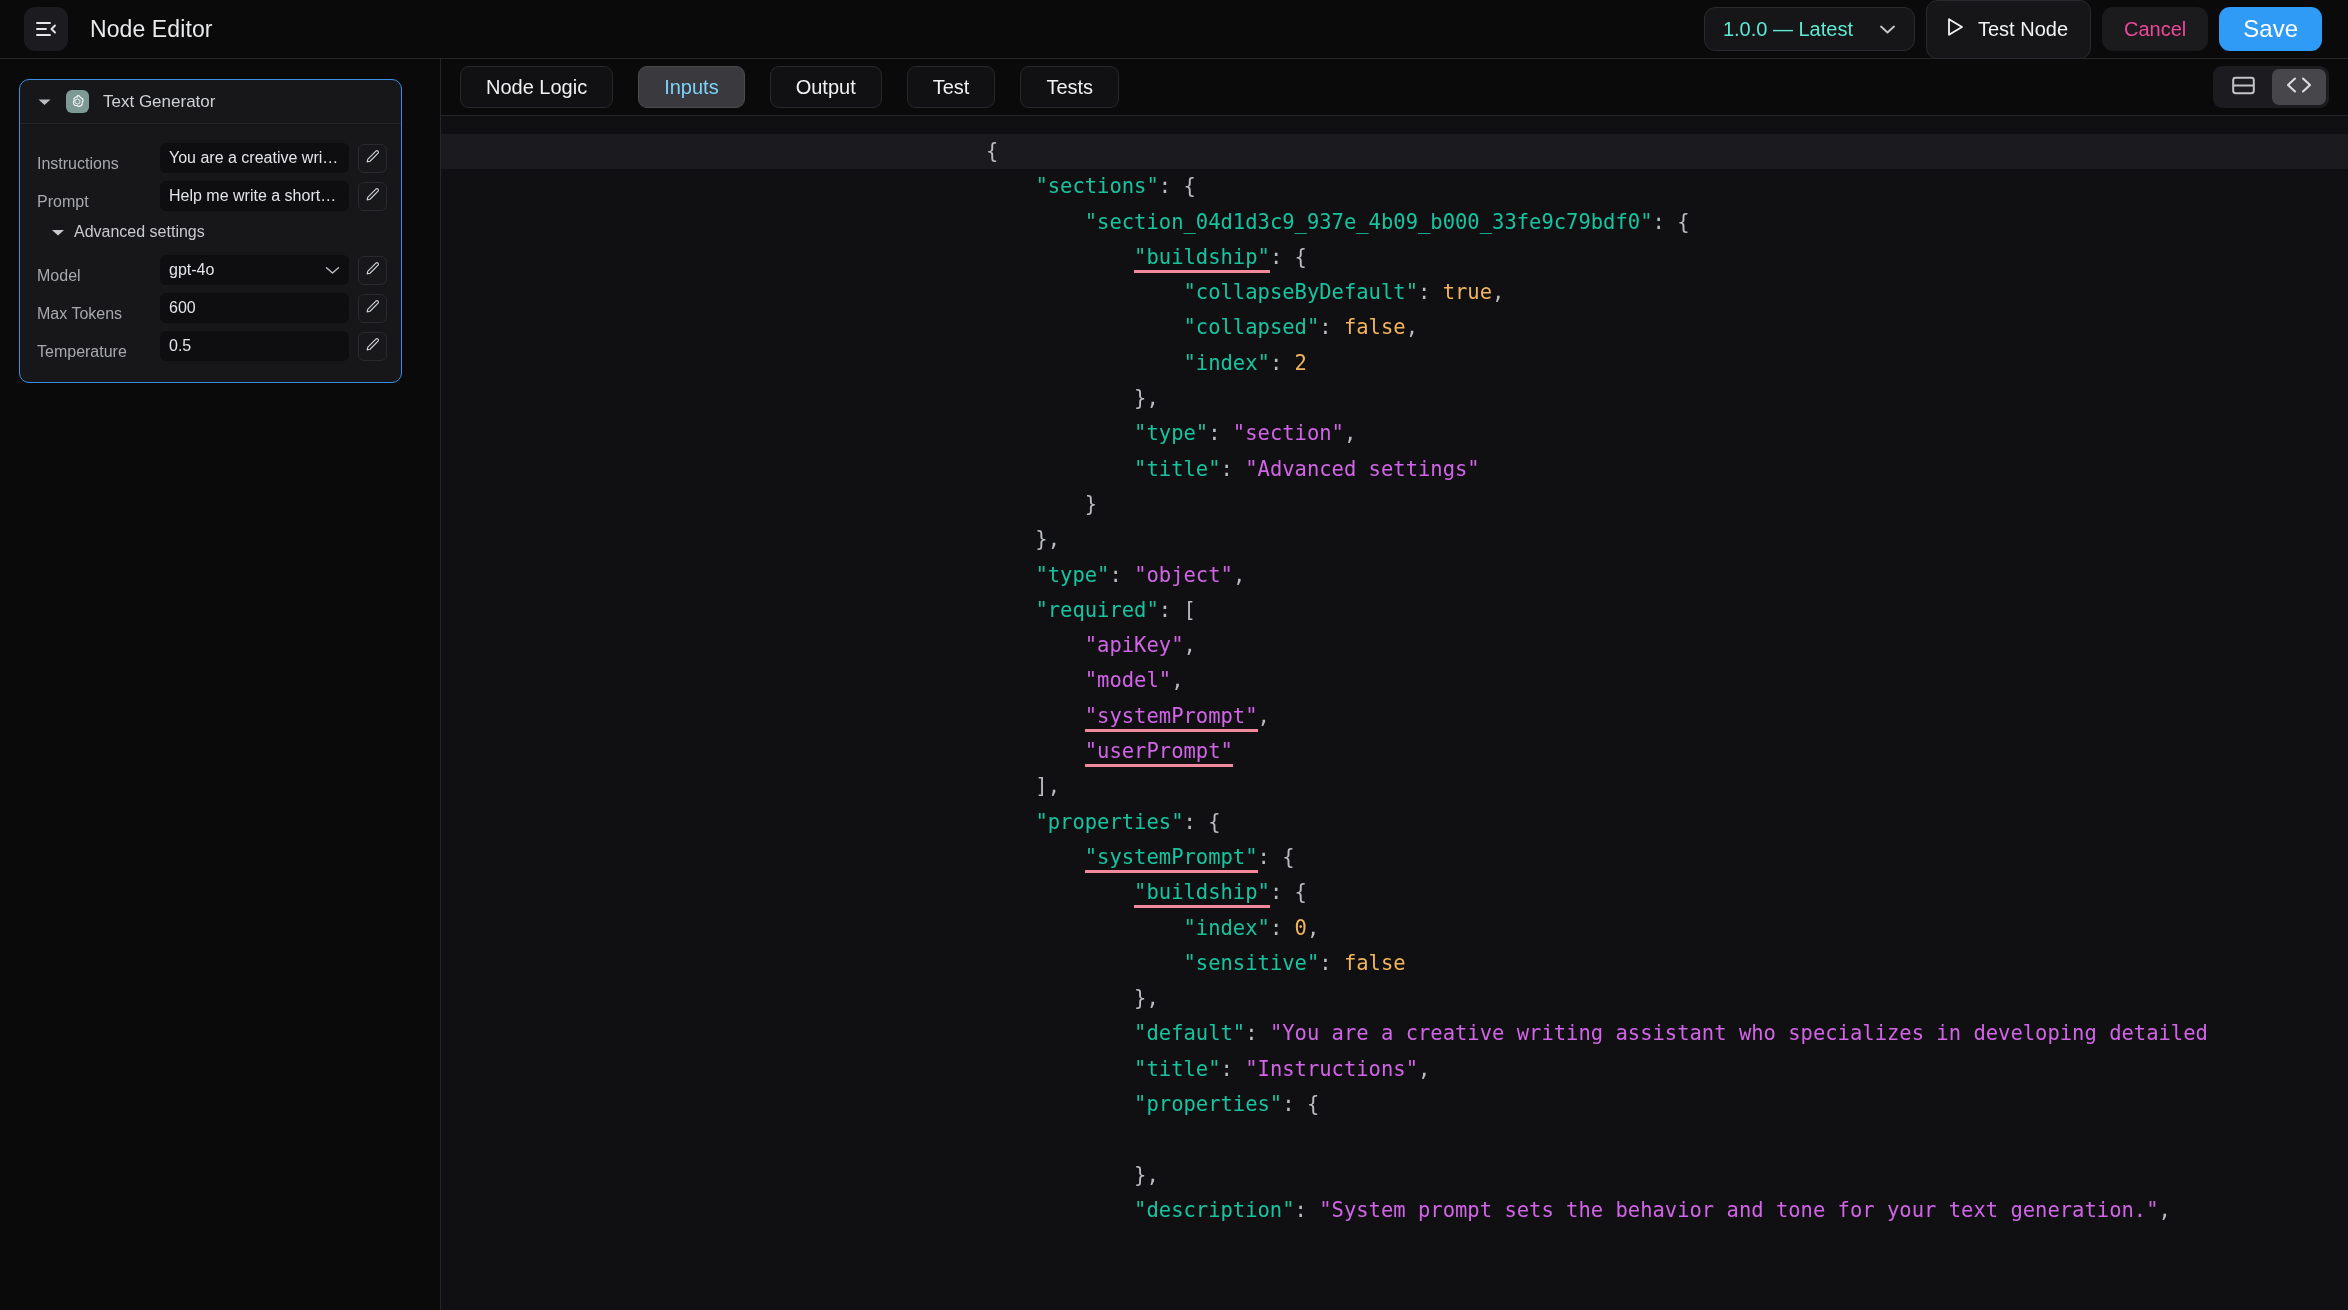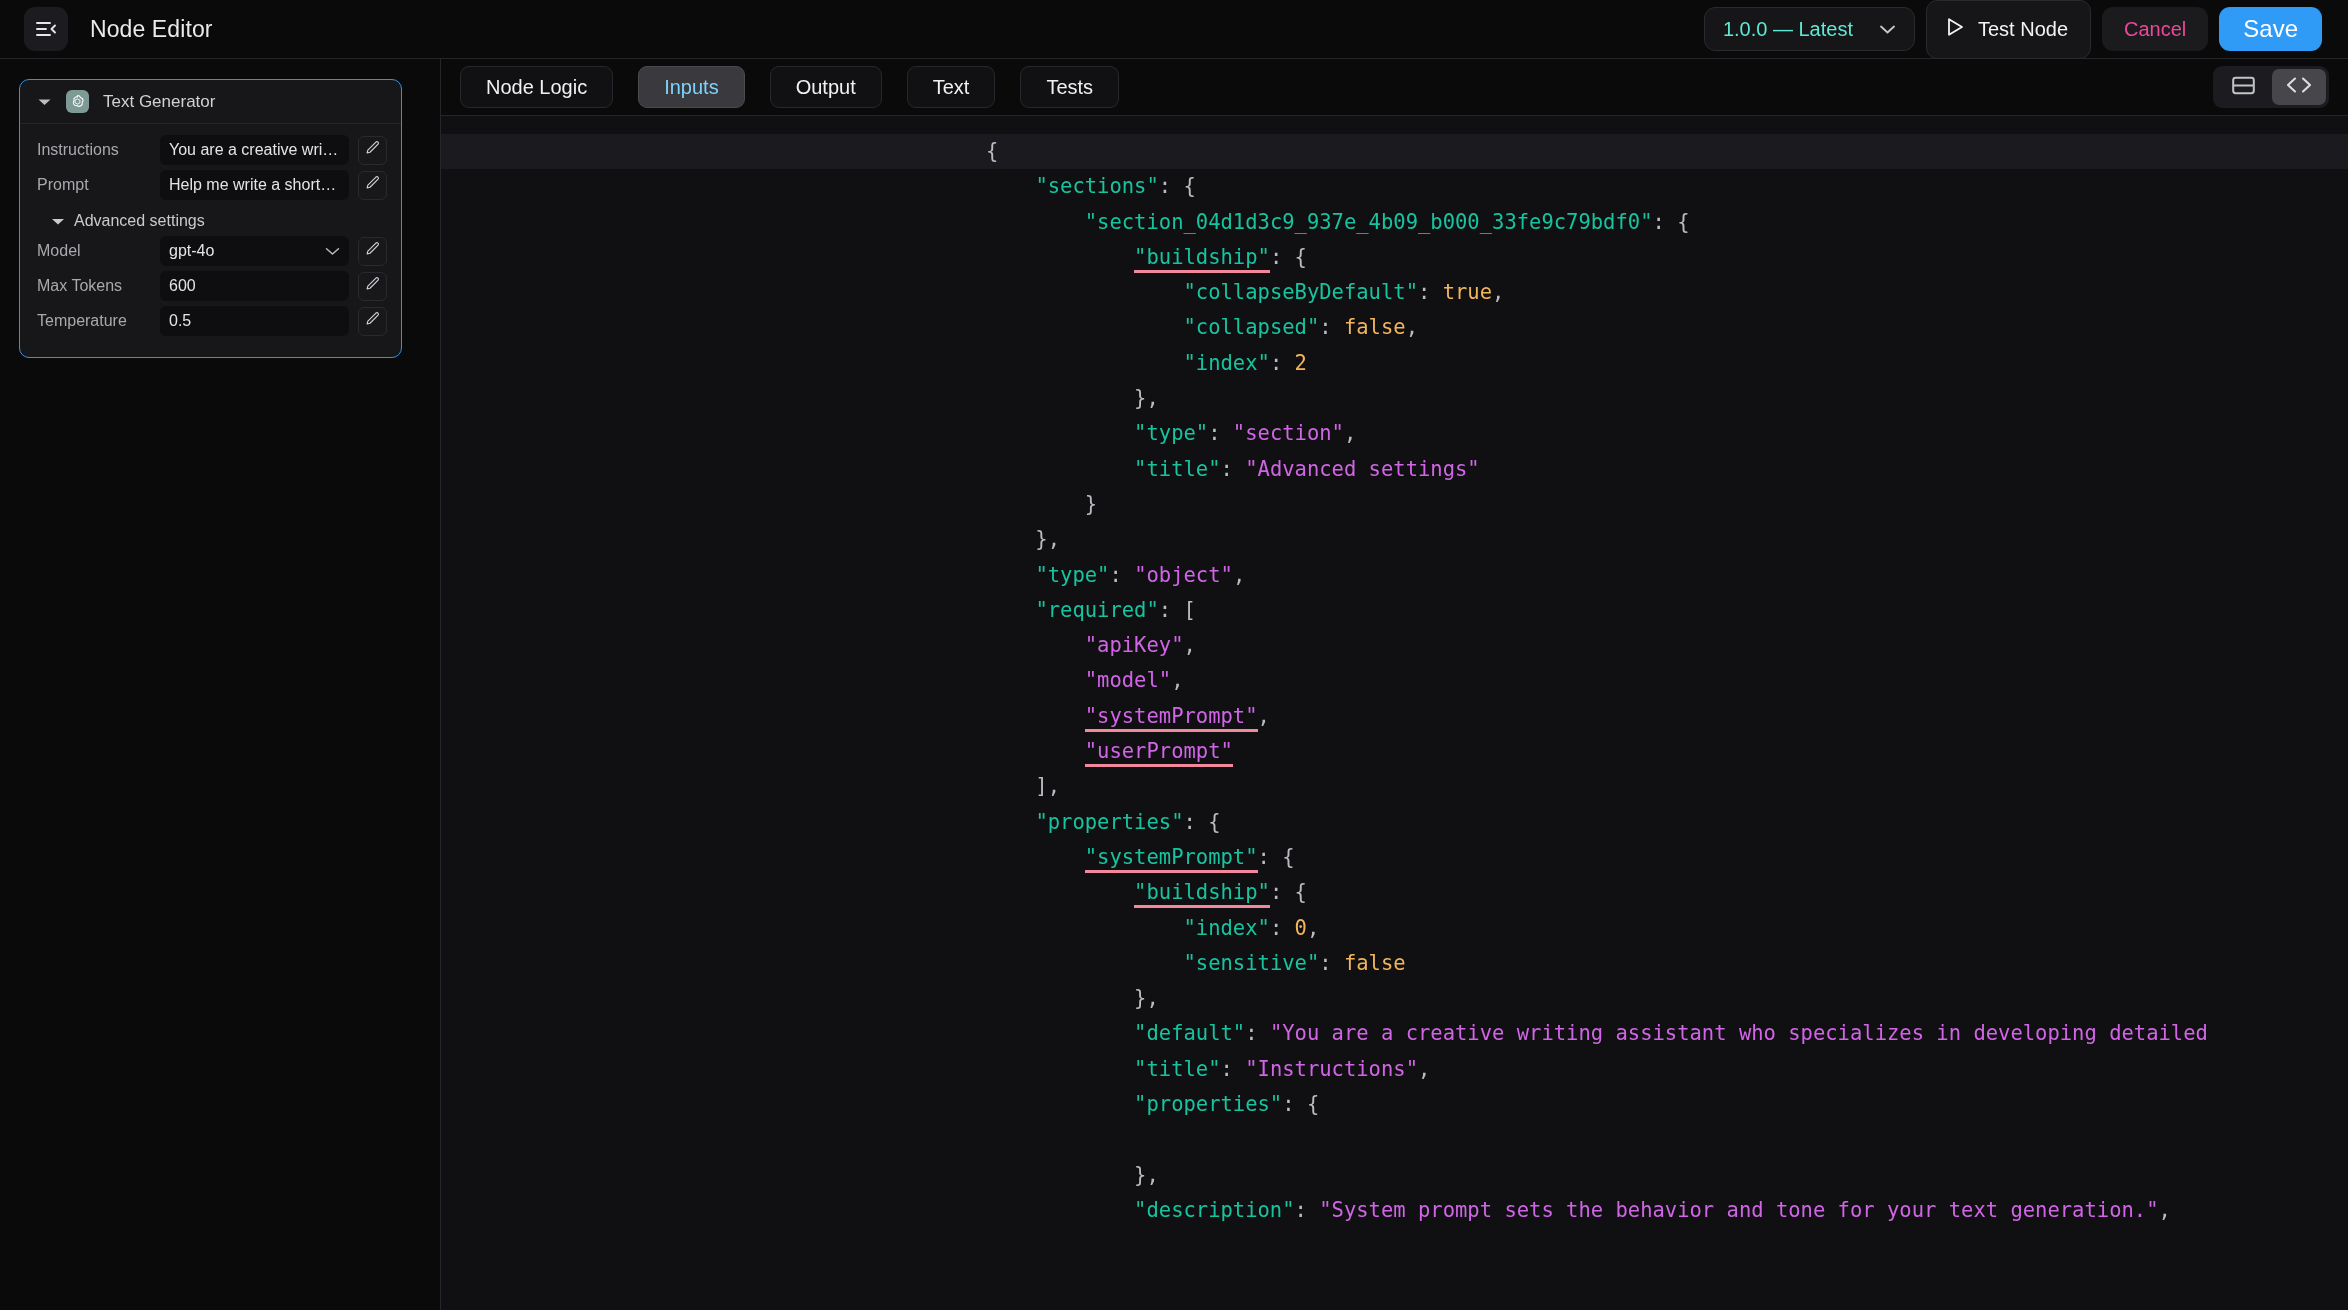--- a/index.html
+++ b/index.html
@@ -133,23 +133,24 @@
     display: flex; align-items: center; justify-content: center;
     flex: 0 0 auto;
   }
   .node-title {
     color: #cfd1d4;
     font-size: 17px;
   }
   .node-body { padding: 11px 14px 16px 14px; }
   .field-row {
     display: flex;
-    align-items: center;
+    align-items: flex-end;
     height: 30px;
     margin-bottom: 5px;
+    margin-top: 8px;
   }
   .field-label {
     width: 126px;
     flex: 0 0 126px;
     color: #a7a9ad;
     font-size: 16px;
     padding-left: 3px;
   }
   .field-control {
     flex: 1 1 auto;
@@ -423,21 +424,21 @@
       </div>
     </div>
   </div>
 
   <div class="right-pane">
 
     <div class="tabbar">
       <div class="tab">Node Logic</div>
       <div class="tab active">Inputs</div>
       <div class="tab">Output</div>
-      <div class="tab">Text</div>
+      <div class="tab">Test</div>
       <div class="tab">Tests</div>
 
       <div class="view-toggles">
         <div class="view-toggle">
           <span>
             <svg width="25" height="21" viewBox="0 0 25 21" fill="none">
               <rect x="2.2" y="2.8" width="20.6" height="15.4" rx="2.4" stroke="#c2c4c8" stroke-width="2"></rect>
               <path d="M2.2 10.5h20.6" stroke="#c2c4c8" stroke-width="2"></path>
             </svg>
           </span>

